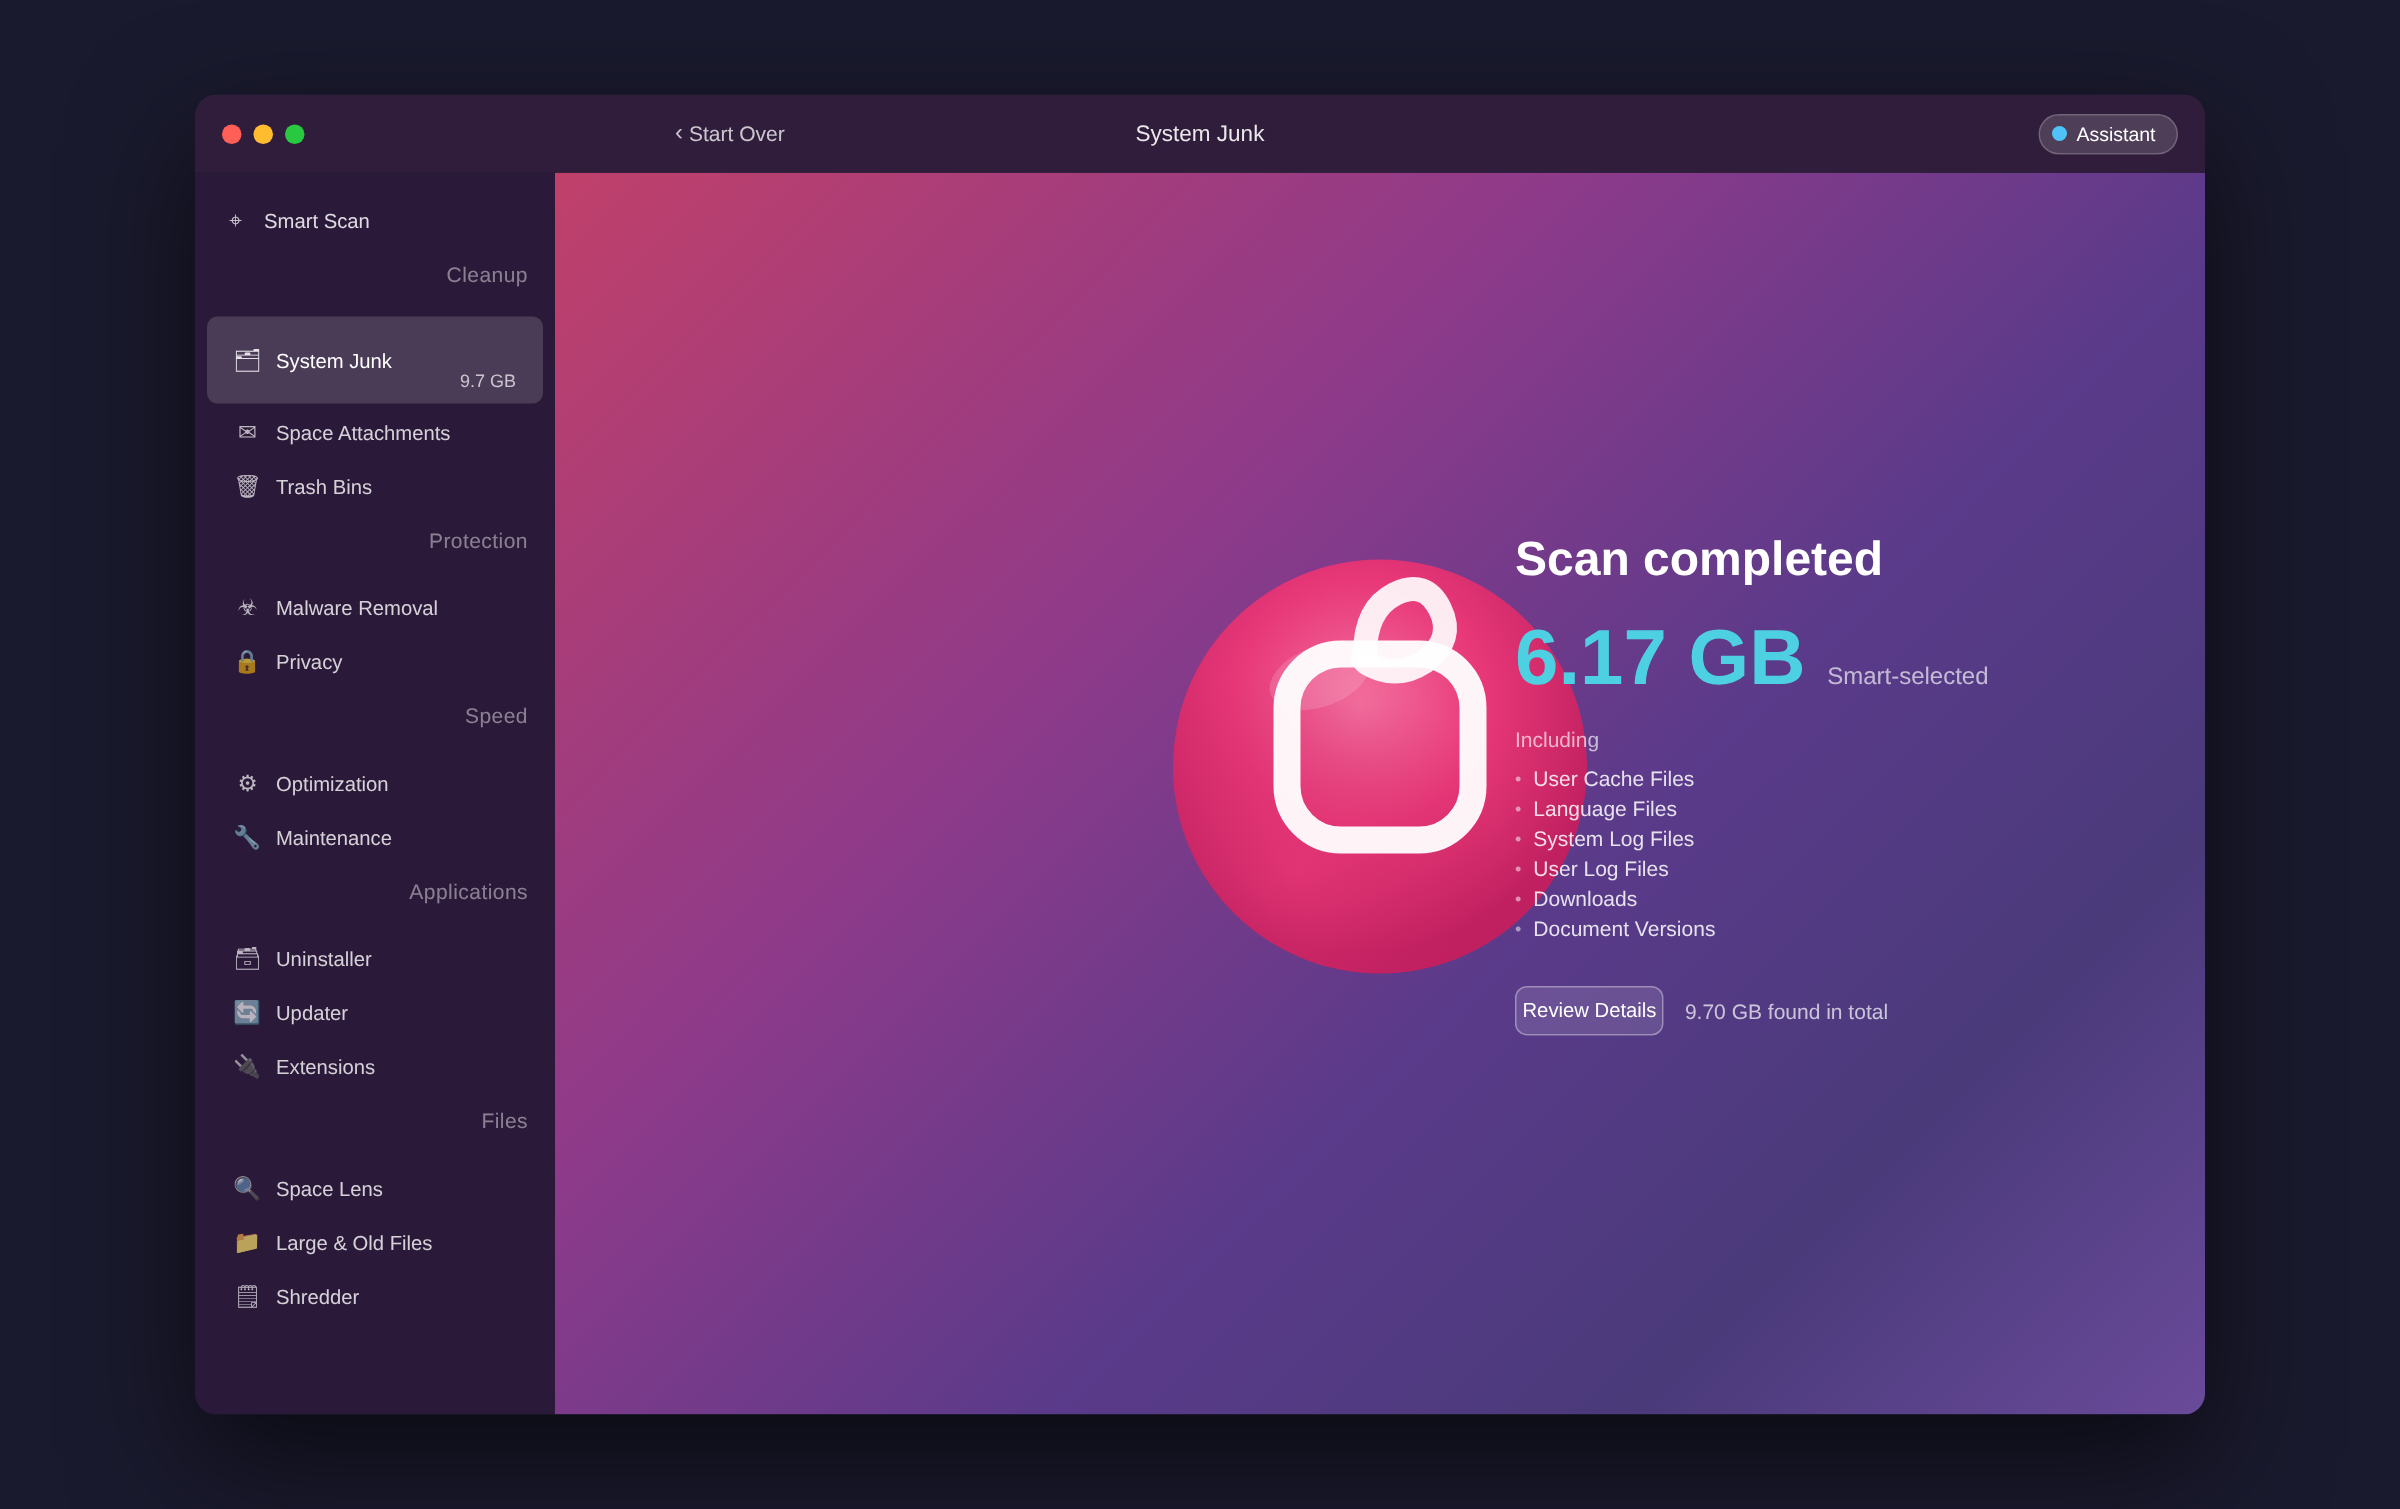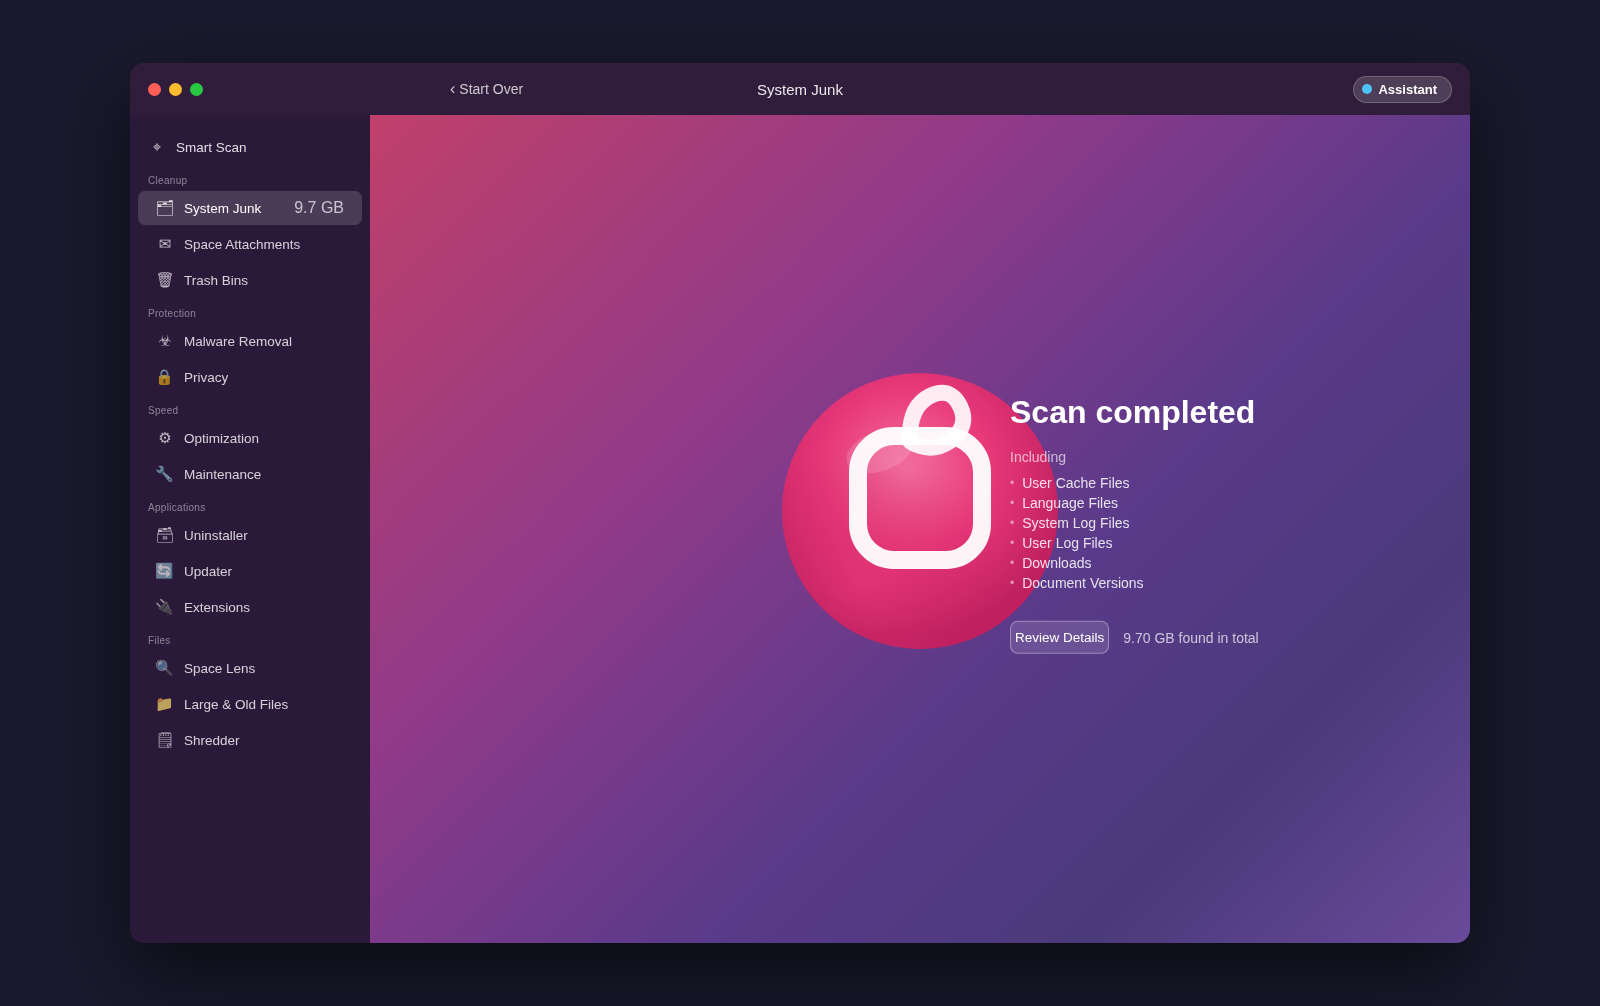--- a/index.html
+++ b/index.html
@@ -91,21 +91,21 @@
     .assistant-dot {
       width: 10px;
       height: 10px;
       border-radius: 50%;
       background: #4fc3f7;
     }
 
     .assistant-label {
       color: white;
       font-size: 13px;
-      font-weight: 700;
+      font-weight: 400;
     }
 
     .app-body {
       display: flex;
       flex: 1;
       overflow: hidden;
     }
 
     
     .sidebar {
@@ -133,25 +133,26 @@
       height: 18px;
       opacity: 0.85;
       display: flex;
       align-items: center;
       justify-content: center;
       font-size: 15px;
       flex-shrink: 0;
     }
 
     .sidebar-section-label {
-      font-size: 10px;
+      font-size: 14px;
       color: rgba(255,255,255,0.45);
-      padding: 10px 18px 4px;
+      padding: 10px 18px 19px;
       font-weight: 500;
       letter-spacing: 0.3px;
+      text-align: right;
     }
 
     .sidebar-item {
       display: flex;
       align-items: center;
       gap: 10px;
       padding: 8px 18px;
       cursor: pointer;
       color: rgba(255,255,255,0.8);
       font-size: 13.5px;
@@ -160,23 +161,24 @@
       position: relative;
     }
 
     .sidebar-item.active {
       background: rgba(255,255,255,0.15);
       color: white;
     }
 
     .sidebar-item-badge {
       margin-left: auto;
-      font-size: 16px;
+      font-size: 12px;
       color: rgba(255,255,255,0.7);
       font-weight: 400;
+      margin-top: 28px;
     }
 
     
     .main-content {
       flex: 1;
       background: linear-gradient(135deg, #c0406a 0%, #8e3a8a 35%, #5a3a8a 60%, #4a3a7a 80%, #6a4a9a 100%);
       display: flex;
       flex-direction: column;
       align-items: center;
       justify-content: flex-start;
@@ -445,20 +447,24 @@
             <path d="M -10,-80 Q -10,-110 10,-120 Q 30,-130 40,-110 Q 50,-90 30,-75 Q 15,-65 0,-70 Q -15,-75 -10,-80 Z" fill="none" stroke="white" stroke-width="16" stroke-linecap="round" stroke-linejoin="round" opacity="0.9"></path>
           </g>
 
           <ellipse cx="110" cy="90" rx="35" ry="20" fill="white" opacity="0.15" transform="rotate(-20, 110, 90)"></ellipse>
         </svg>
       </div>
 
       <div class="results-panel">
         <div class="scan-completed-title">Scan completed</div>
 
+        <div>
+          <span class="scan-size">6.17 GB</span>
+          <span class="scan-smart-selected">Smart-selected</span>
+        </div>
 
         <div class="scan-including">Including</div>
 
         <ul class="scan-items">
           <li>User Cache Files</li>
           <li>Language Files</li>
           <li>System Log Files</li>
           <li>User Log Files</li>
           <li>Downloads</li>
           <li>Document Versions</li>

